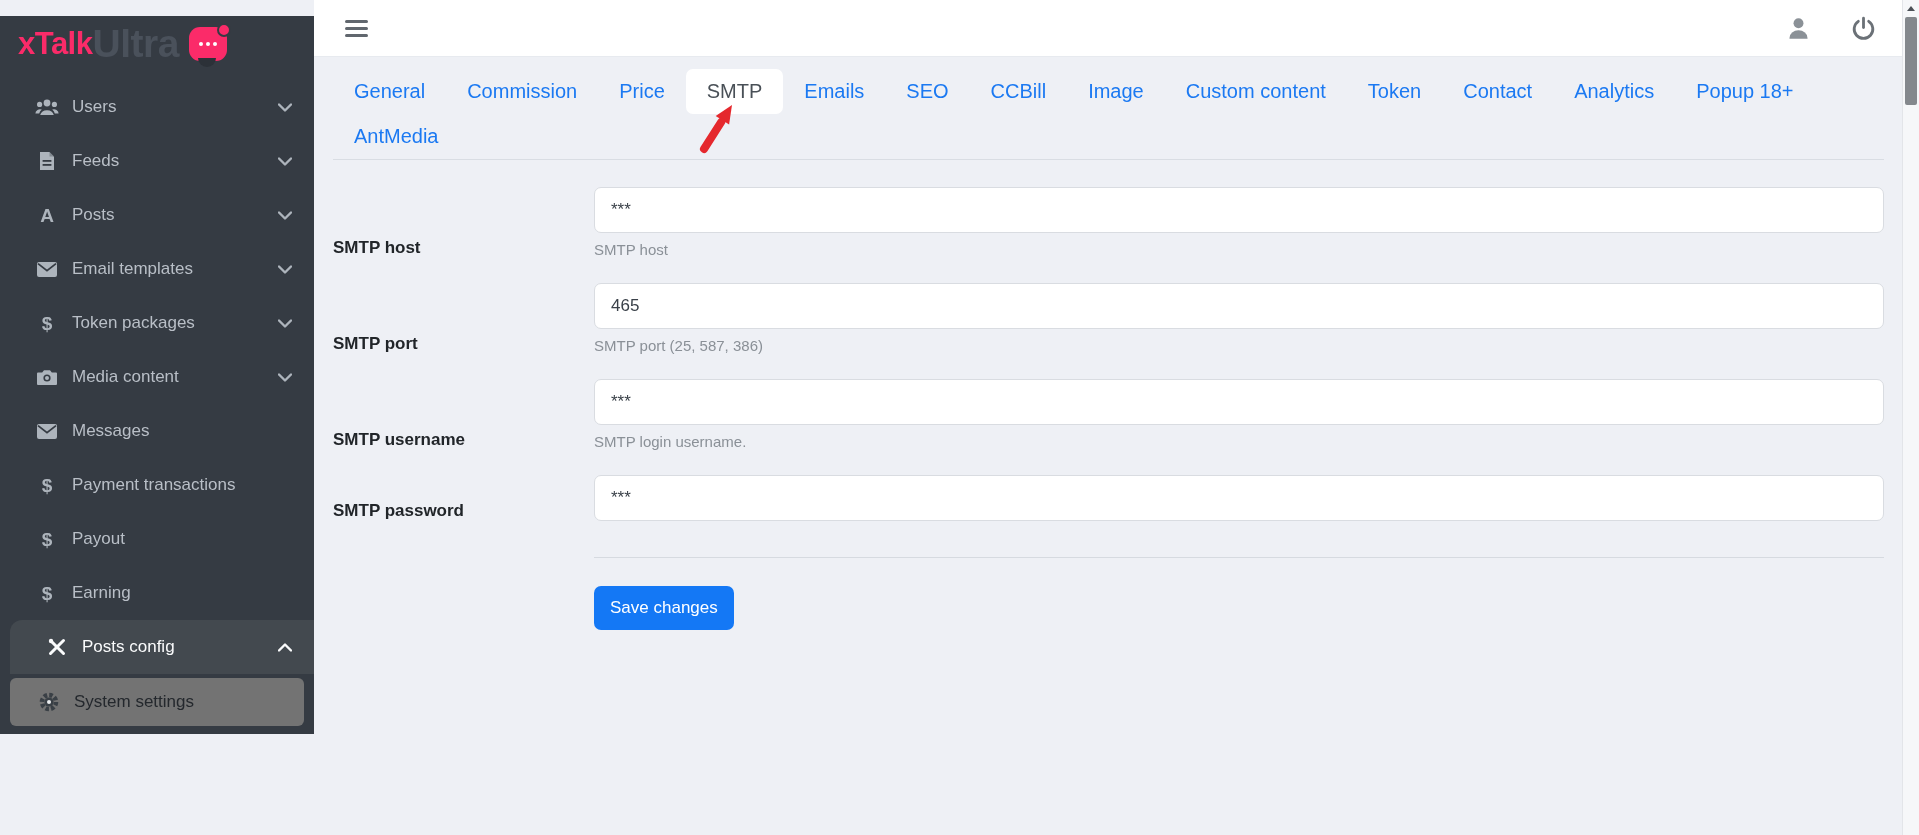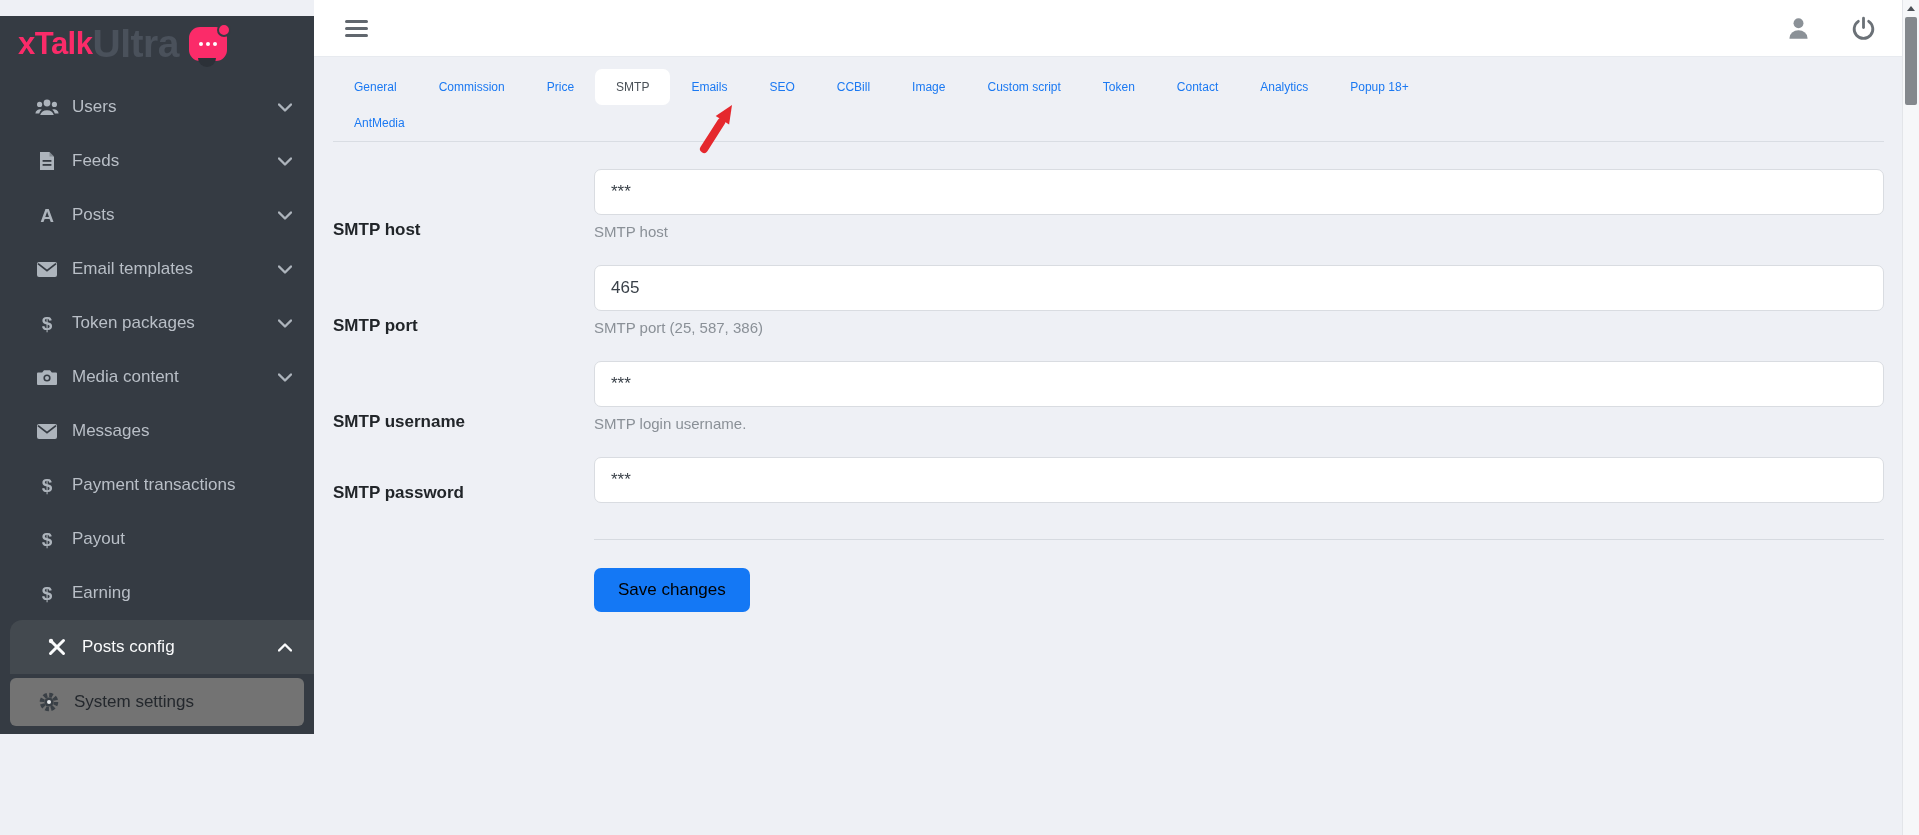--- a/index.html
+++ b/index.html
@@ -64,40 +64,40 @@
   .hamburger { margin-left:31px; width:23px; cursor:pointer; }
   .hamburger i { display:block; height:3px; background:#61676e; border-radius:2px; margin:4px 0; }
   .top-icons { margin-left:auto; margin-right:42px; display:flex; align-items:center; gap:38px; }
   .top-icons .tic { cursor:pointer; display:flex; }
 
   
   .content { position:absolute; left:314px; top:57px; width:1605px; height:778px; }
   .tabs { margin:0 35px 0 19px; padding-top:12px; border-bottom:1px solid #d9dde3; }
   .tabrow { display:flex; flex-wrap:wrap; }
   .tab {
-    display:block; color:#1b79f2; font-size:12px; text-decoration:none;
+    display:block; color:#1b79f2; font-size:20px; text-decoration:none;
     padding:11px 21px; border-radius:7px; white-space:nowrap; cursor:pointer;
   }
   .tab.active { background:#ffffff; color:#495057; }
 
   .red-arrow { position:absolute; left:380px; top:44px; pointer-events:none; }
 
   .form { margin:27px 35px 0 19px; }
   .frow { display:flex; margin-bottom:25px;align-items:flex-end; }
   .flabel { width:261px; padding-top:11px; font-weight:700; font-size:17px; color:#212529; }
   .fcol { flex:1; }
   .fin {
     width:100%; height:46px; background:#fff; border:1px solid #d9dce1; border-radius:7px;
     padding:0 16px; font-size:17px; color:#3a4149; font-family:inherit; outline:none;
   }
   .help { margin-top:8px; font-size:15px; color:#8a9097; }
   .divider { border:none; border-top:1px solid #d6dae0; margin:36px 0 28px 261px; }
   .save {
-    margin-left:261px; background:#1478f5; color:#000000; border:none; border-radius:7px;
-    font-size:17px; padding:12px 24px; font-family:inherit; cursor:pointer;
+    margin-left:261px; background:#1478f5; color:#ffffff; border:none; border-radius:7px;
+    font-size:17px; padding:12px 16px; font-family:inherit; cursor:pointer;
   }
 
   
   .scrollbar {
     position:absolute; right:0; top:0; width:17px; height:835px;
     background:#f6f7f9; border-left:1px solid #e3e5e9;
   }
   .sb-up { height:16px; display:flex; align-items:center; justify-content:center; cursor:pointer; }
   .sb-up .tri { width:0; height:0; border-left:4px solid transparent; border-right:4px solid transparent; border-bottom:5px solid #4c5157; }
   .sb-thumb { position:absolute; top:17px; left:2px; width:12px; height:88px; background:#84888d; border-radius:2px; cursor:pointer; }
@@ -313,21 +313,21 @@
     <nav class="tabs">
       <div class="tabrow">
         <a class="tab">General</a>
         <a class="tab">Commission</a>
         <a class="tab">Price</a>
         <a class="tab active">SMTP</a>
         <a class="tab">Emails</a>
         <a class="tab">SEO</a>
         <a class="tab">CCBill</a>
         <a class="tab">Image</a>
-        <a class="tab">Custom script</a>
+        <a class="tab">Custom content</a>
         <a class="tab">Token</a>
         <a class="tab">Contact</a>
         <a class="tab">Analytics</a>
         <a class="tab">Popup 18+</a>
       </div>
       <div class="tabrow">
         <a class="tab">AntMedia</a>
       </div>
     </nav>
 

